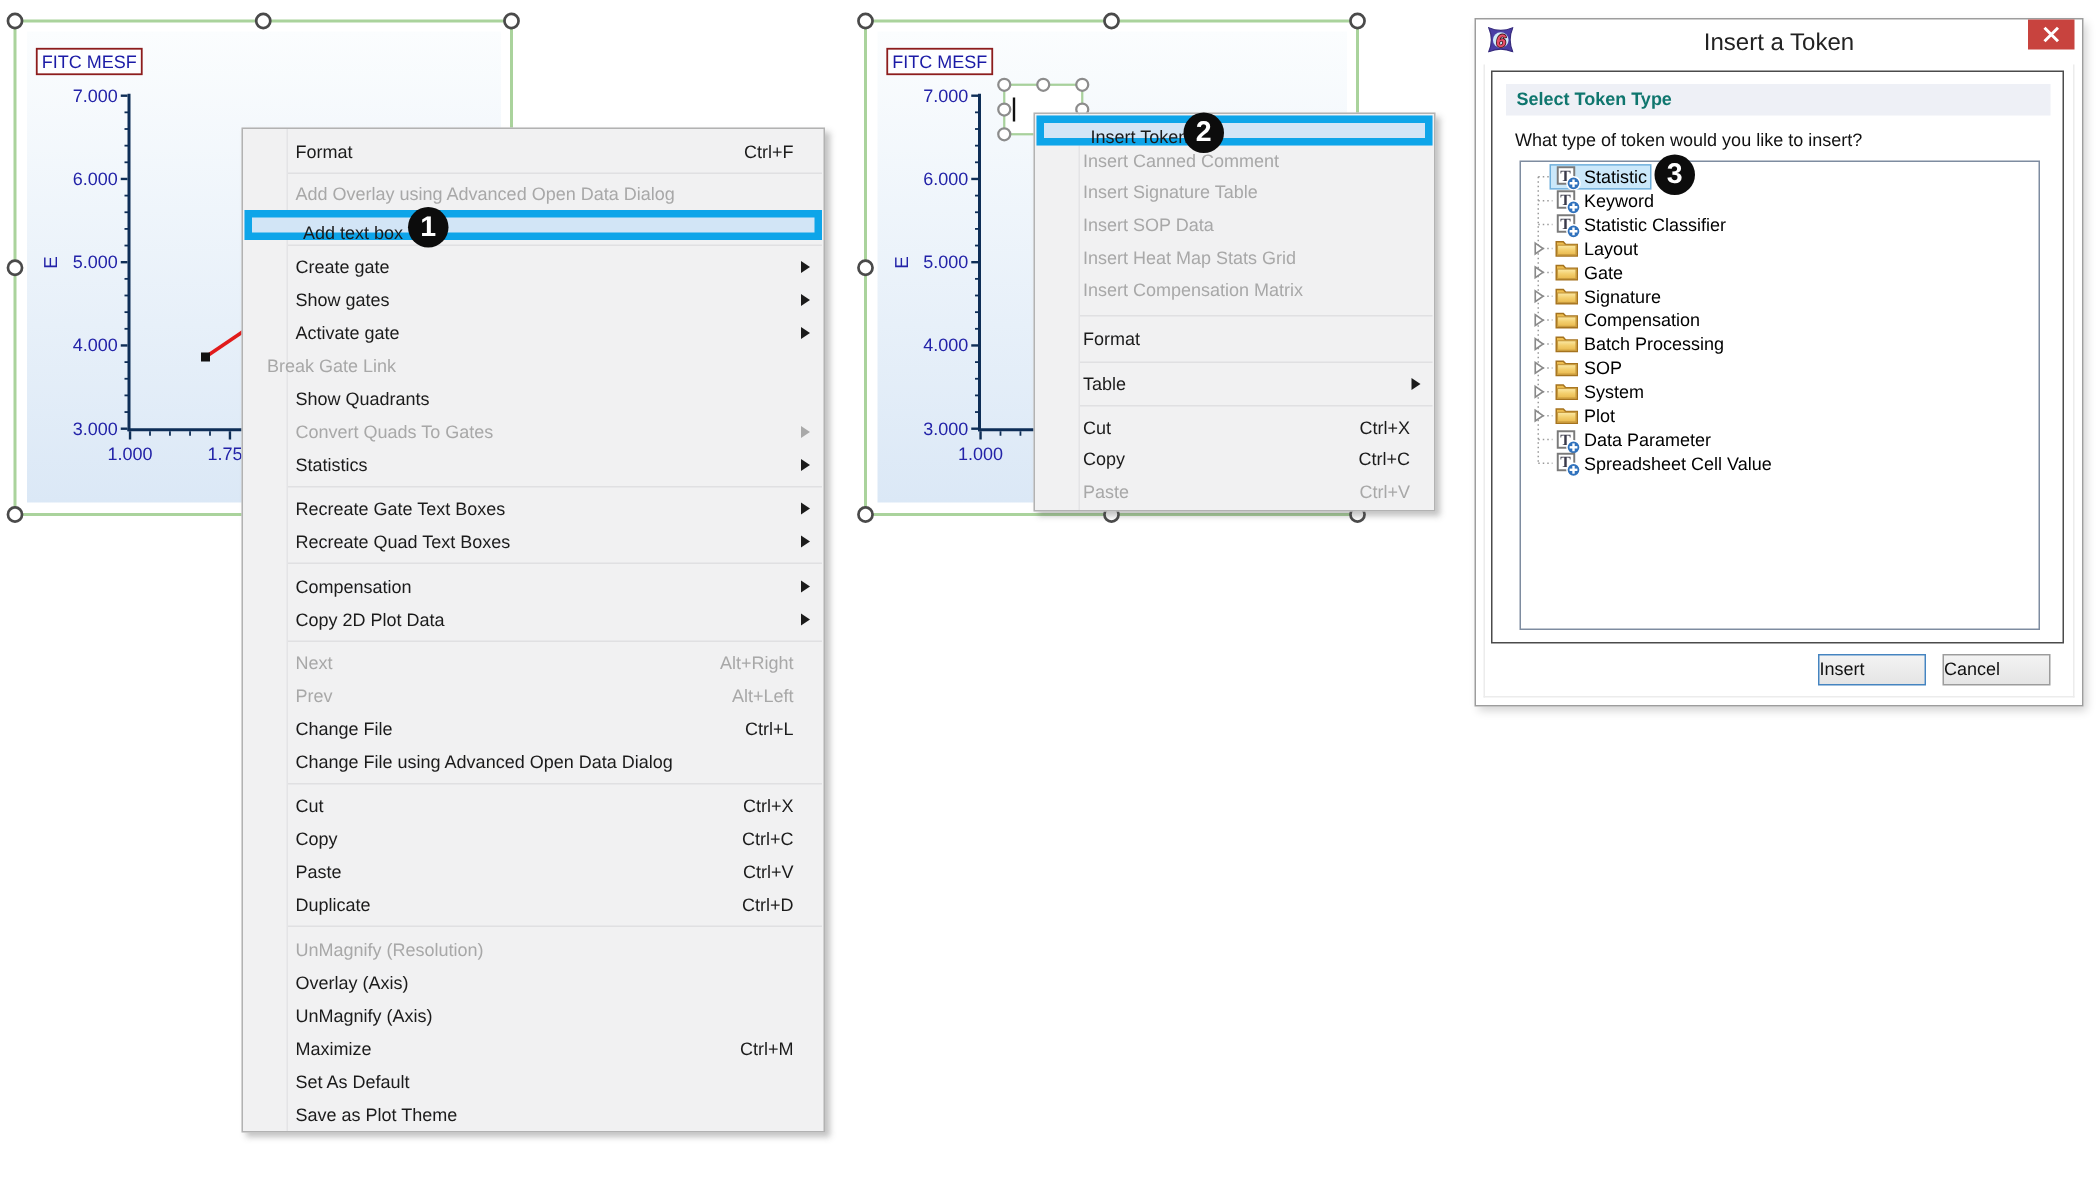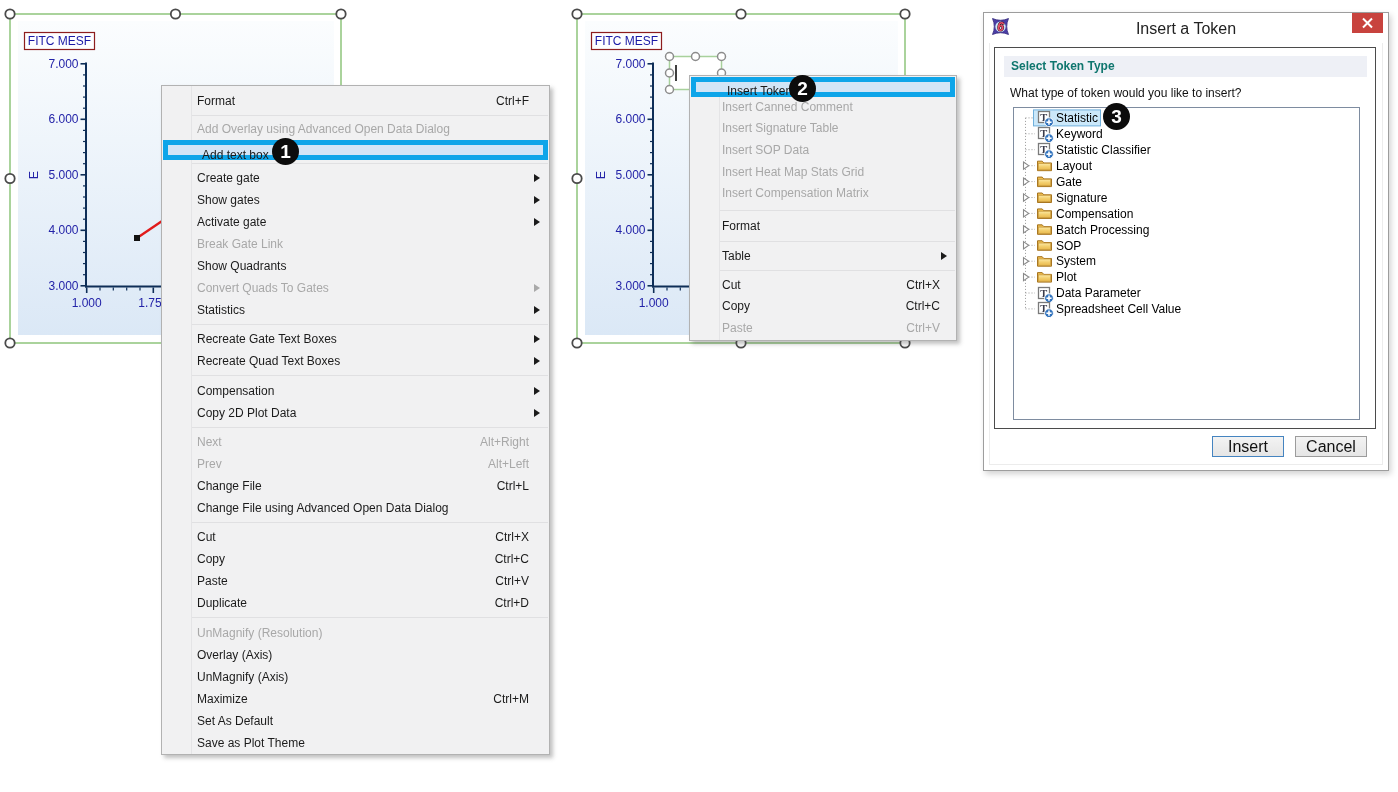--- a/index.html
+++ b/index.html
@@ -12,21 +12,21 @@
 .arr{position:absolute;right:9px;width:0;height:0;border-top:4px solid transparent;border-bottom:4px solid transparent;border-left:6px solid #1b1b1b}
 .badge{position:absolute;width:27px;height:27px;border-radius:50%;background:#0c0c0c;color:#fff;font-size:19px;font-weight:bold;text-align:center;line-height:27px;z-index:50}
 #dialog{position:absolute;left:983px;top:12px;width:406px;height:459px;background:#fff;border:1px solid #9d9d9d;box-shadow:2px 3px 6px rgba(0,0,0,.18);z-index:10}
 #dialog .innerline{position:absolute;left:5px;right:5px;bottom:5px;top:30px;border:1px solid #ececec;border-top:none}
 #dialog .title{position:absolute;left:0;right:0;top:7px;text-align:center;font-size:16px;color:#222}
 #dialog .close{position:absolute;left:368px;top:0;width:31px;height:20px;background:#c8433e}
 #dialog .gbox{position:absolute;left:10px;top:34px;width:382px;height:382px;border:1px solid #4b4b4b;background:#fff}
 .band{position:absolute;left:9px;top:8px;width:363px;height:21px;background:#eef0f6;font-size:12px;font-weight:bold;color:#0f766e;line-height:21px;padding-left:7px}
 .instr{position:absolute;left:15px;top:38px;font-size:12px;color:#111}
 .treebox{position:absolute;left:18px;top:59px;width:347px;height:313px;border:1px solid #7e8ca0;background:#fff}
-.btn{position:absolute;width:72px;height:21px;font-size:16px;color:#111;text-align:center;line-height:19px;background:linear-gradient(#f3f3f3,#e5e5e5);border:1px solid #9c9c9c}
+.btn{position:absolute;width:72px;height:21px;font-size:12px;color:#111;text-align:left;line-height:19px;background:linear-gradient(#f3f3f3,#e5e5e5);border:1px solid #9c9c9c}
 #insertbtn{left:228px;top:423px;border-color:#4584c0}
 #cancelbtn{left:311px;top:423px}
 </style></head>
 <body>
 <div style="position:absolute;left:10px;top:14px;width:331px;height:329px;z-index:1">
     <svg width="337" height="335" viewBox="-3 -3 337 335" style="overflow:visible;position:absolute;left:-3px;top:-3px">
 <defs>
         <linearGradient id="pbg" x1="0" y1="0" x2="0" y2="1">
 <stop offset="0" stop-color="#fbfdfe"></stop>
           <stop offset="1" stop-color="#dbe8f6"></stop>
@@ -171,21 +171,21 @@
 <div class="menu" id="menu1" style="left:161px;top:85px;width:389px;padding:4px 0 0px 0">
 <div class="gut"></div>
 <div class="mi" style="height:22px;line-height:22px;padding-left:35px">Format<span class="accel" style="right:20px">Ctrl+F</span></div>
 <div class="sep" style="margin:2.7px 1px 2.7px 30px"></div>
 <div class="mi dis" style="height:22px;line-height:22px;padding-left:35px">Add Overlay using Advanced Open Data Dialog</div>
 <div class="mi hl" style="height:20px;line-height:20px;padding-left:34px">Add text box</div>
 <div class="sep" style="margin:2.7px 1px 2.7px 30px"></div>
 <div class="mi" style="height:22px;line-height:22px;padding-left:35px">Create gate<span class="arr" style="border-left-color:#1b1b1b;top:7.0px"></span></div>
 <div class="mi" style="height:22px;line-height:22px;padding-left:35px">Show gates<span class="arr" style="border-left-color:#1b1b1b;top:7.0px"></span></div>
 <div class="mi" style="height:22px;line-height:22px;padding-left:35px">Activate gate<span class="arr" style="border-left-color:#1b1b1b;top:7.0px"></span></div>
-<div class="mi dis" style="height:22px;line-height:22px;padding-left:35px">Break Gate Link</div>
+<div class="mi dis" style="height:22px;line-height:22px;padding-left:16px">Break Gate Link</div>
 <div class="mi" style="height:22px;line-height:22px;padding-left:35px">Show Quadrants</div>
 <div class="mi dis" style="height:22px;line-height:22px;padding-left:35px">Convert Quads To Gates<span class="arr" style="border-left-color:#a9a9a9;top:7.0px"></span></div>
 <div class="mi" style="height:22px;line-height:22px;padding-left:35px">Statistics<span class="arr" style="border-left-color:#1b1b1b;top:7.0px"></span></div>
 <div class="sep" style="margin:3.2px 1px 3.2px 30px"></div>
 <div class="mi" style="height:22px;line-height:22px;padding-left:35px">Recreate Gate Text Boxes<span class="arr" style="border-left-color:#1b1b1b;top:7.0px"></span></div>
 <div class="mi" style="height:22px;line-height:22px;padding-left:35px">Recreate Quad Text Boxes<span class="arr" style="border-left-color:#1b1b1b;top:7.0px"></span></div>
 <div class="sep" style="margin:3.2px 1px 3.2px 30px"></div>
 <div class="mi" style="height:22px;line-height:22px;padding-left:35px">Compensation<span class="arr" style="border-left-color:#1b1b1b;top:7.0px"></span></div>
 <div class="mi" style="height:22px;line-height:22px;padding-left:35px">Copy 2D Plot Data<span class="arr" style="border-left-color:#1b1b1b;top:7.0px"></span></div>
 <div class="sep" style="margin:3.2px 1px 3.2px 30px"></div>

